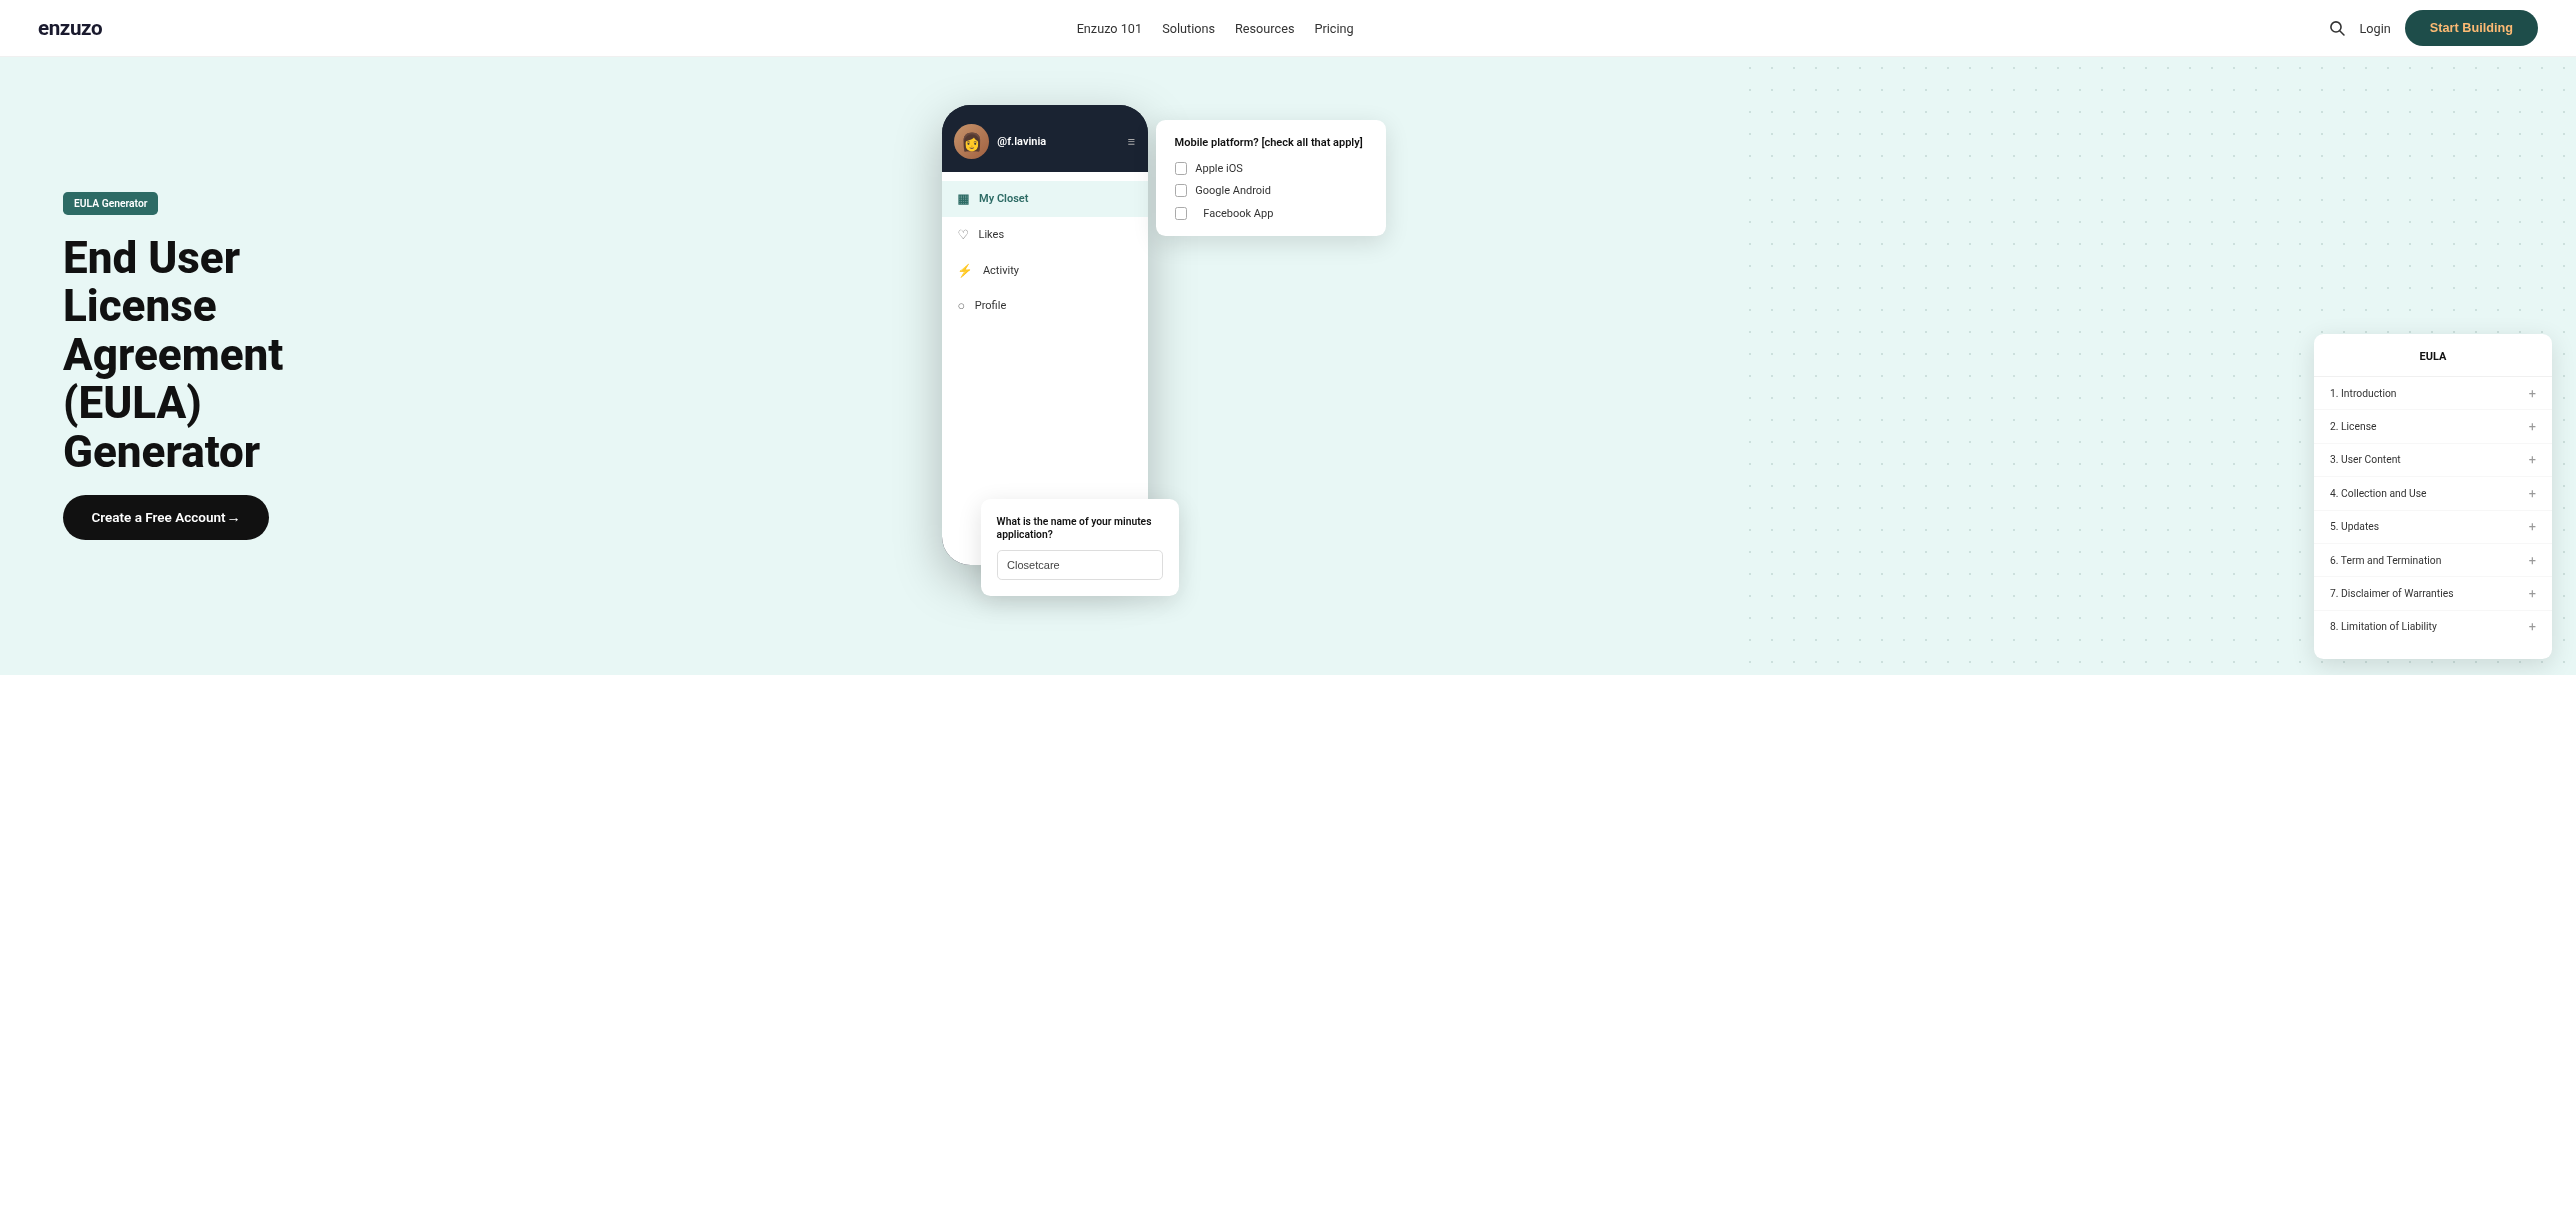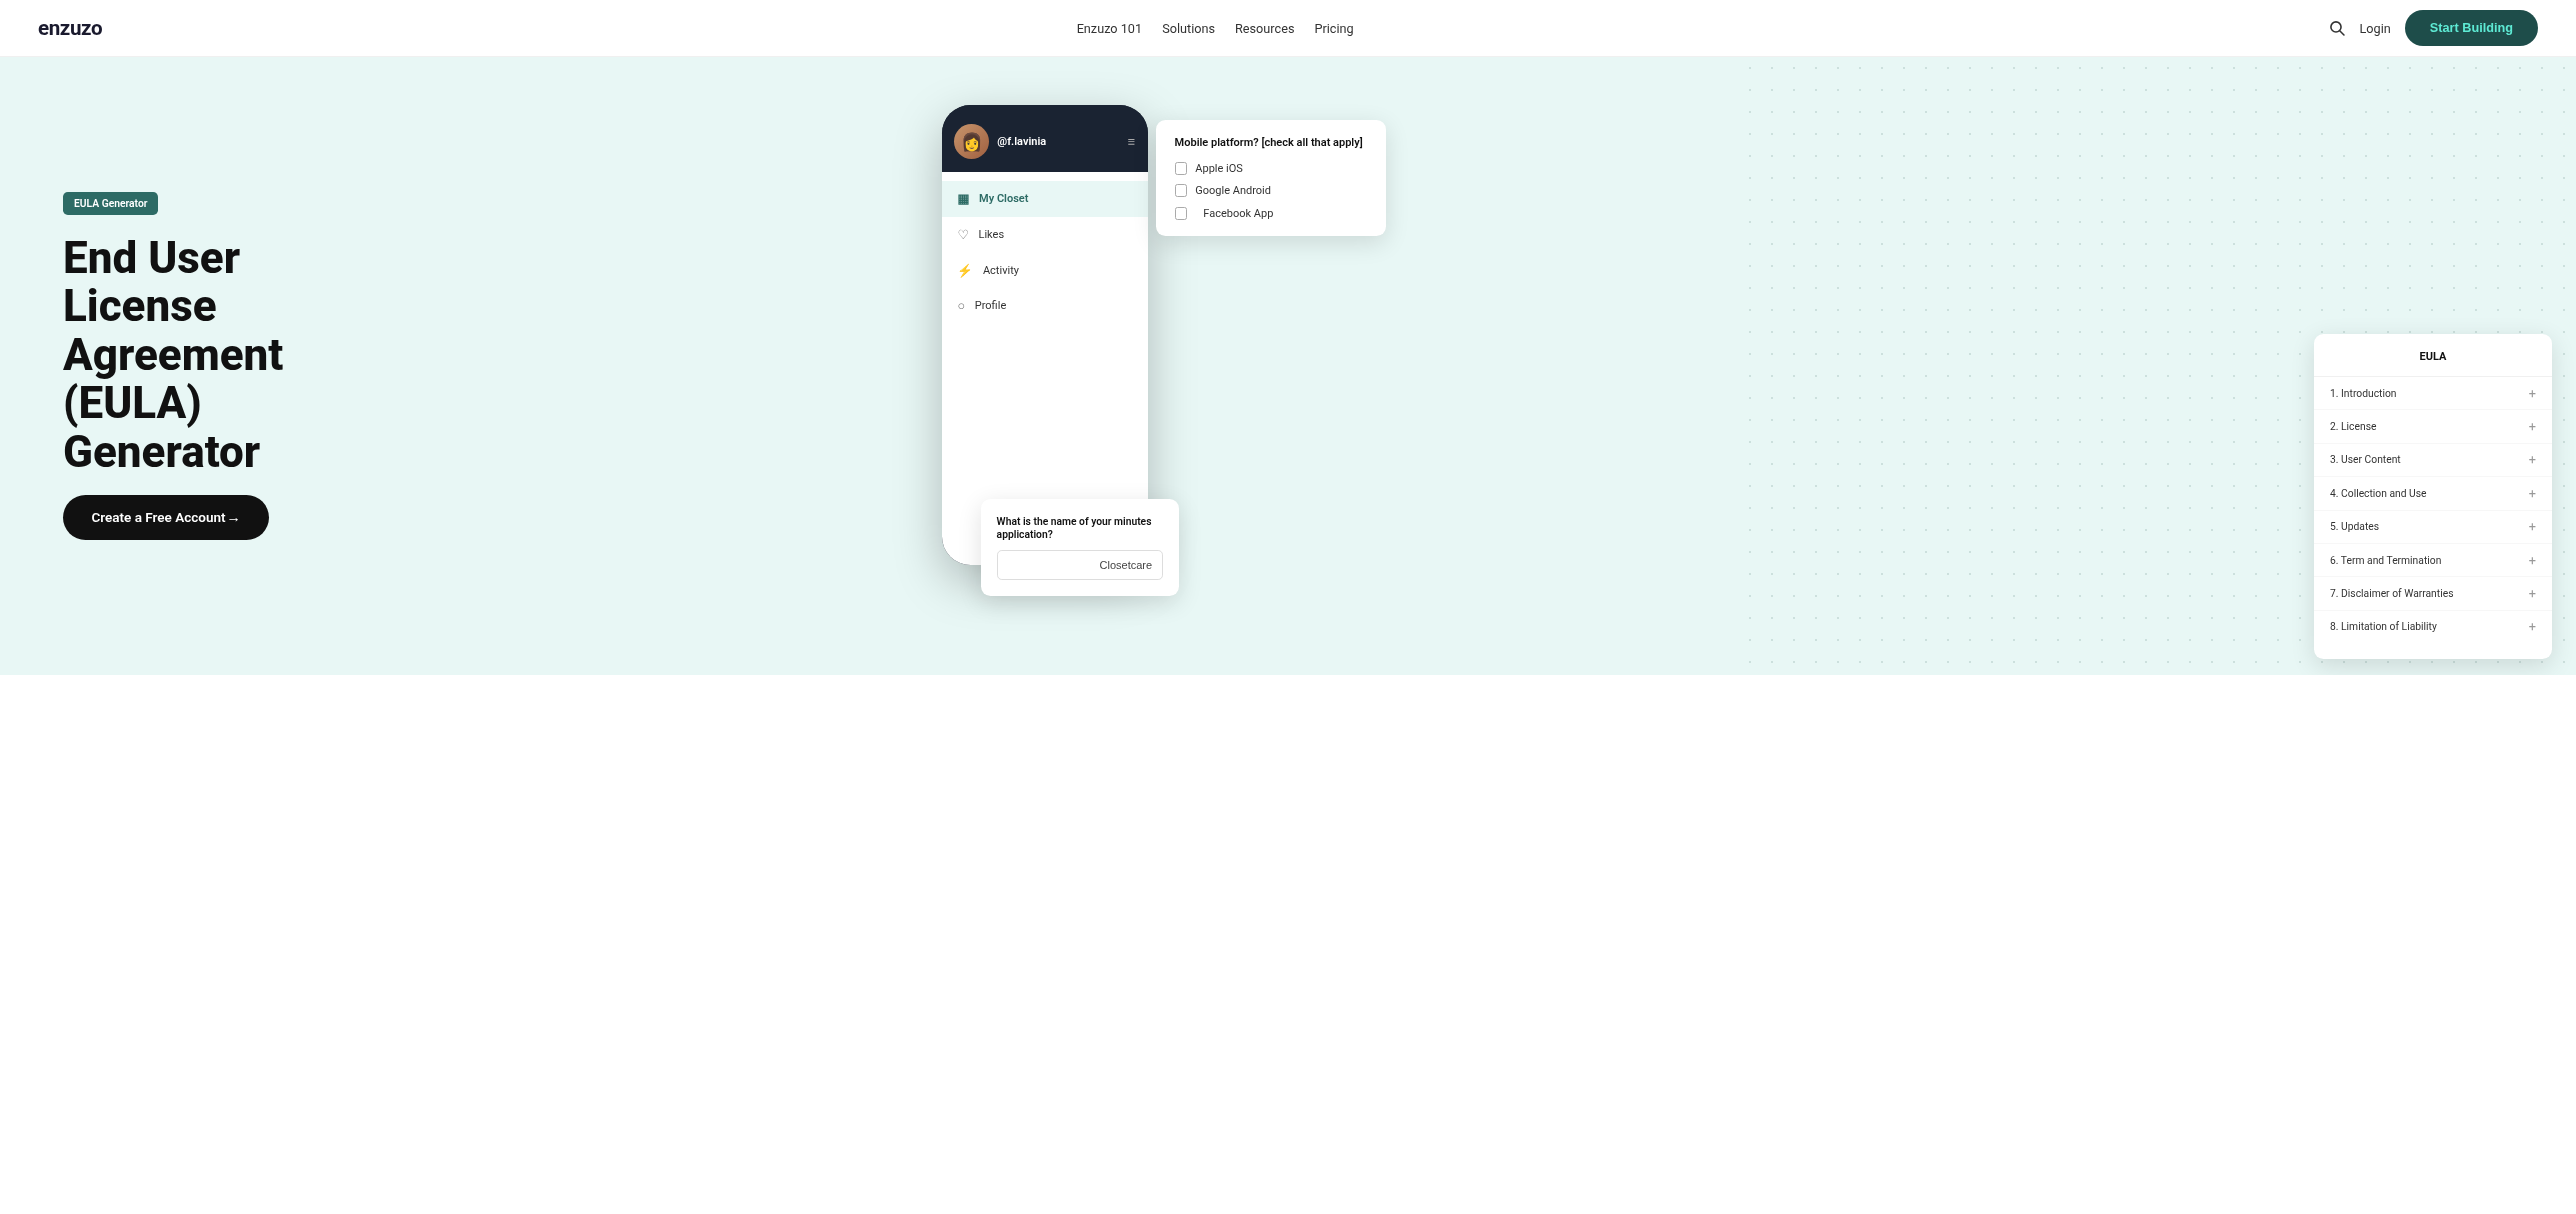--- a/index.html
+++ b/index.html
@@ -66,21 +66,21 @@
 
     .login-link {
       text-decoration: none;
       color: #333;
       font-size: 12.7px;
       font-weight: 450;
     }
 
     .start-building-btn {
       background: #1e4d4a;
-      color: #5eead4;
+      color: #fdba74;
       border: none;
       border-radius: 32px;
       padding: 11px 25px;
       font-size: 12.7px;
       font-weight: 600;
       cursor: pointer;
       white-space: nowrap;
     }
 
     
@@ -316,21 +316,20 @@
     }
 
     .app-name-input {
       width: 100%;
       border: 0.8px solid #ddd;
       border-radius: 4.8px;
       padding: 8px 9.5px;
       font-size: 11px;
       color: #444;
       background: #fff;
-      text-align: right;
     }
 
     
     .eula-card {
       position: absolute;
       bottom: 24px;
       right: -48px;
       width: 238px;
       background: #fff;
       border-radius: 9.5px;

